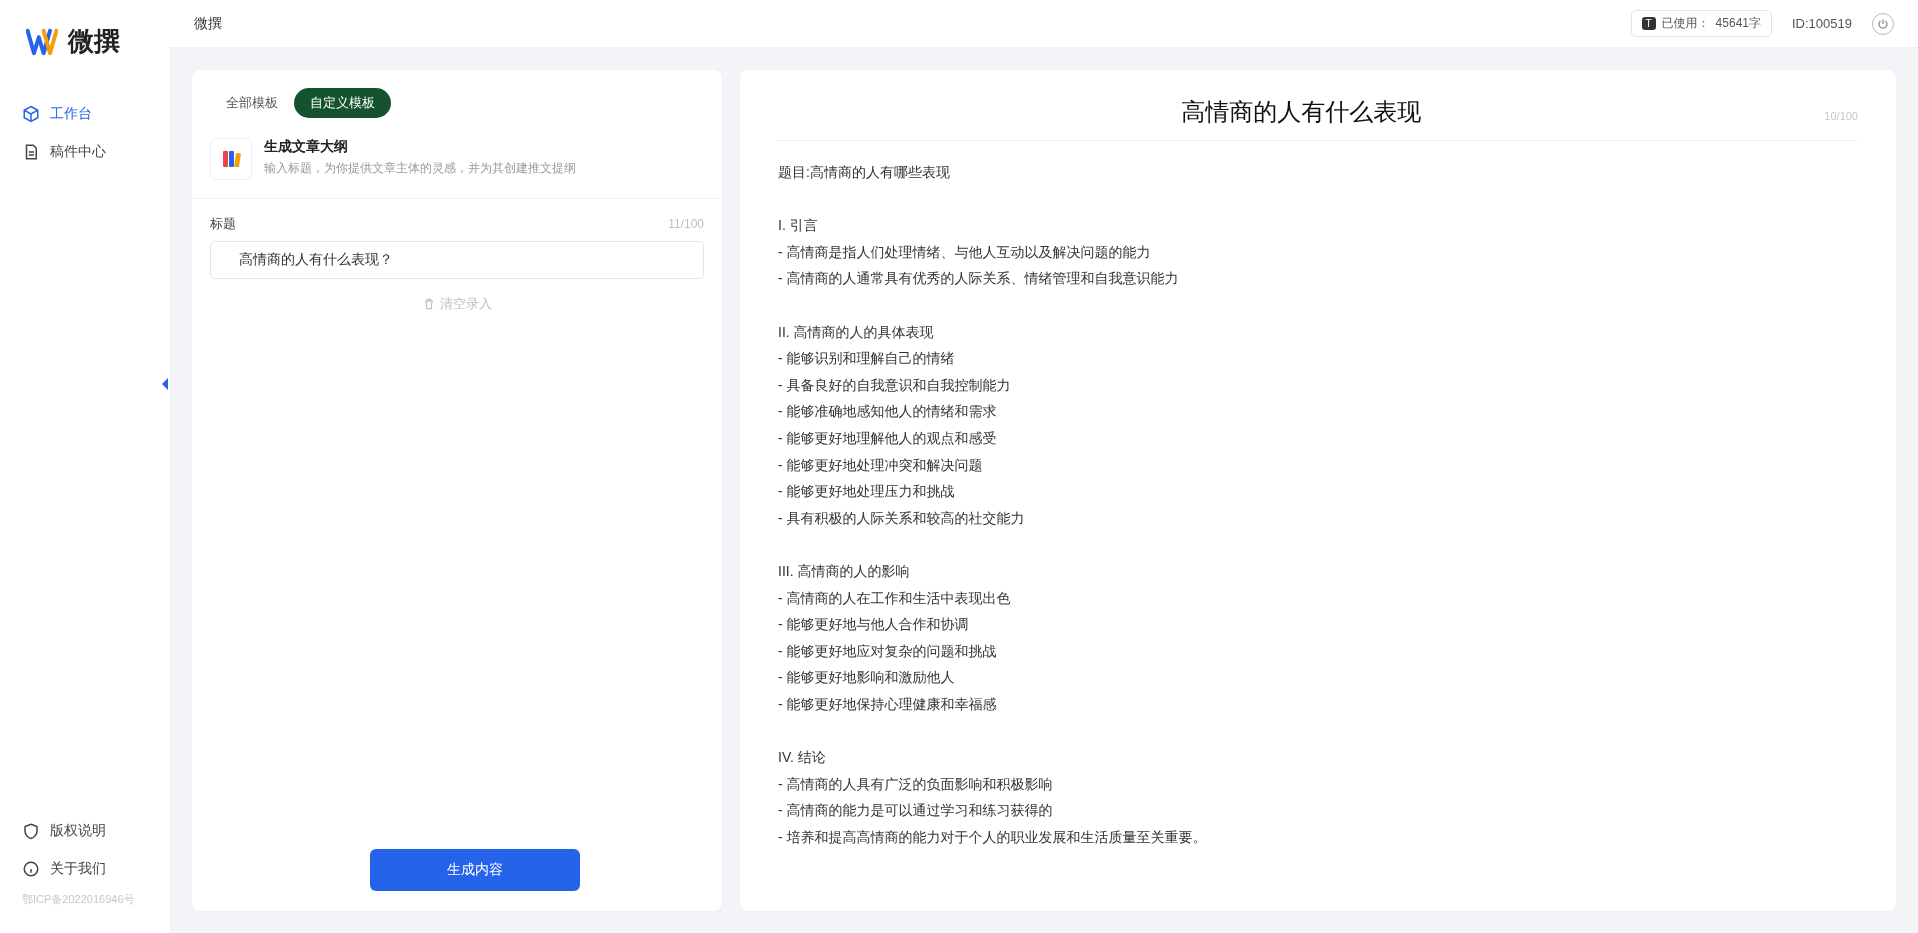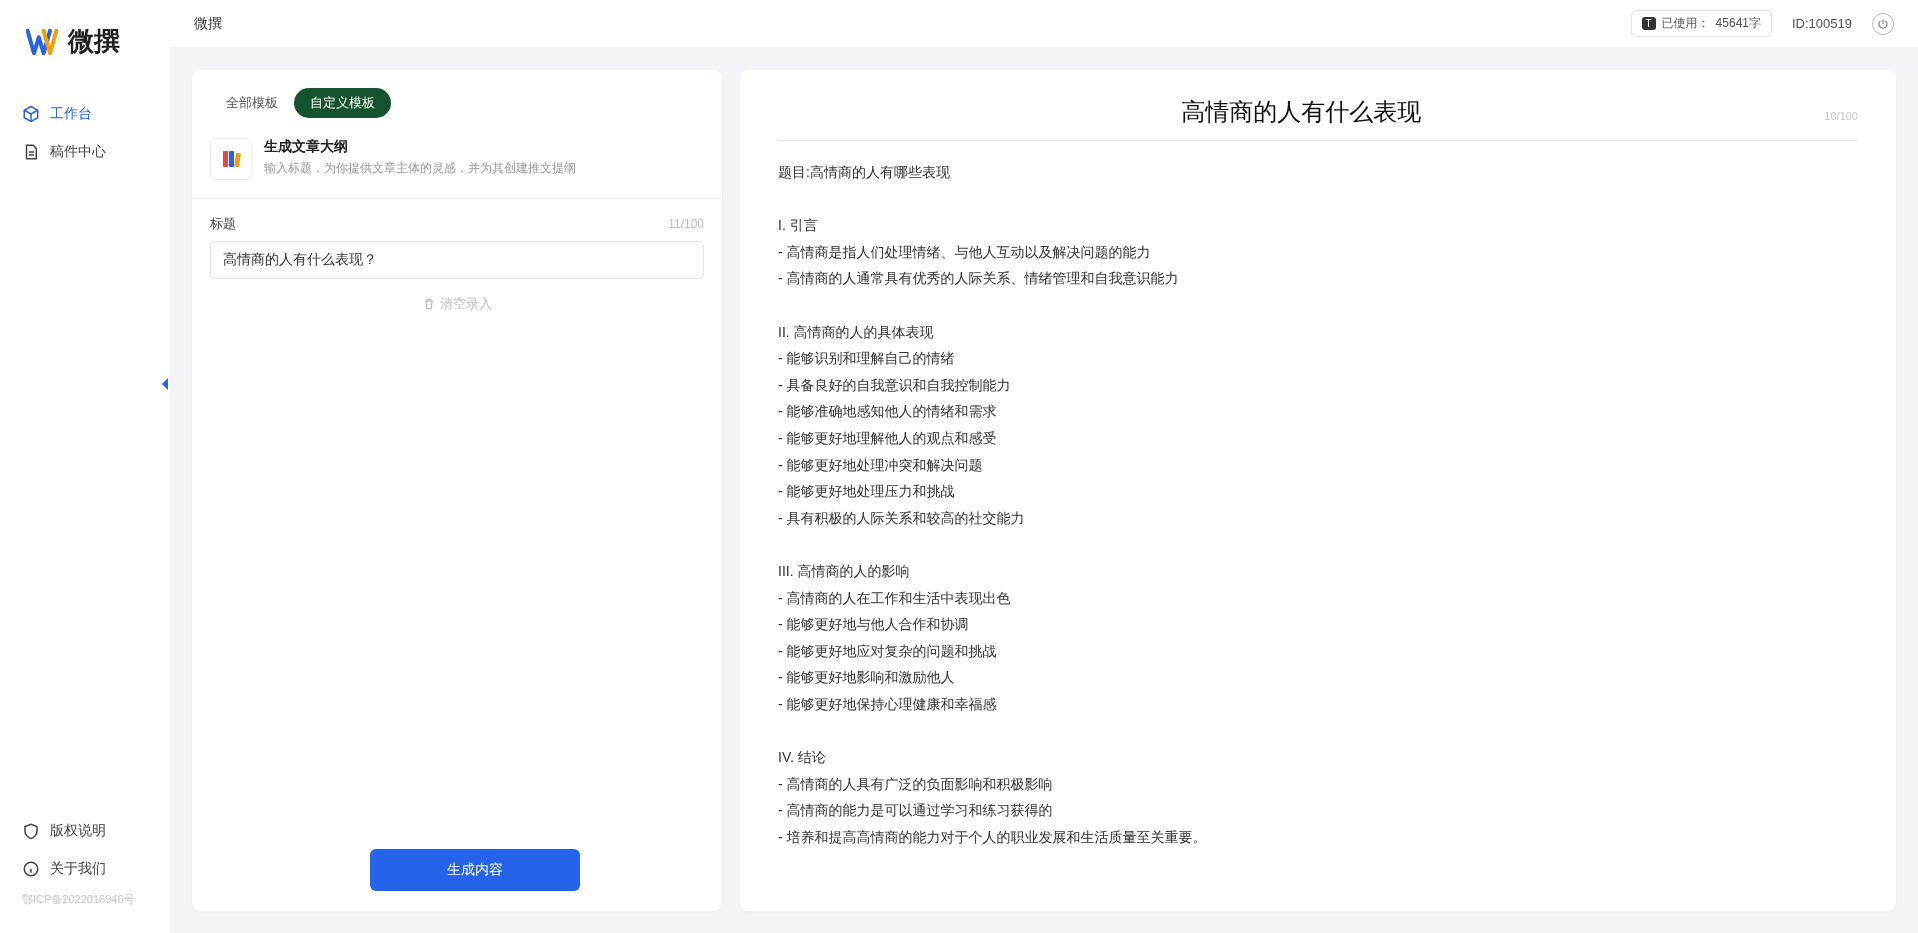--- a/index.html
+++ b/index.html
@@ -157,21 +157,21 @@
 .tpl-title { font-size: 14px; font-weight: 600; color: #222; }
 .tpl-desc { font-size: 12px; color: #999; margin-top: 4px; }
 
 .form-area { padding: 16px 18px; }
 .field-label-row { display:flex;justify-content:space-between;align-items:center;color:#444;font-size:13px;margin-bottom:8px;gap:37px; }
 .field-counter { color:#bdbfc5;font-size:12px; }
 .text-input {
   width: 100%;
   border: 1px solid #e3e5ea;
   border-radius: 5px;
-  padding: 10px 12px;
+  padding: 10px 28px;
   font-size: 14px;
   color: #333;
   outline: none;
 }
 .clear-link {
   text-align: center;
   color: #bdbfc5;
   font-size: 13px;
   margin-top: 16px;
   display:flex;align-items:center;justify-content:center;gap:4px;

